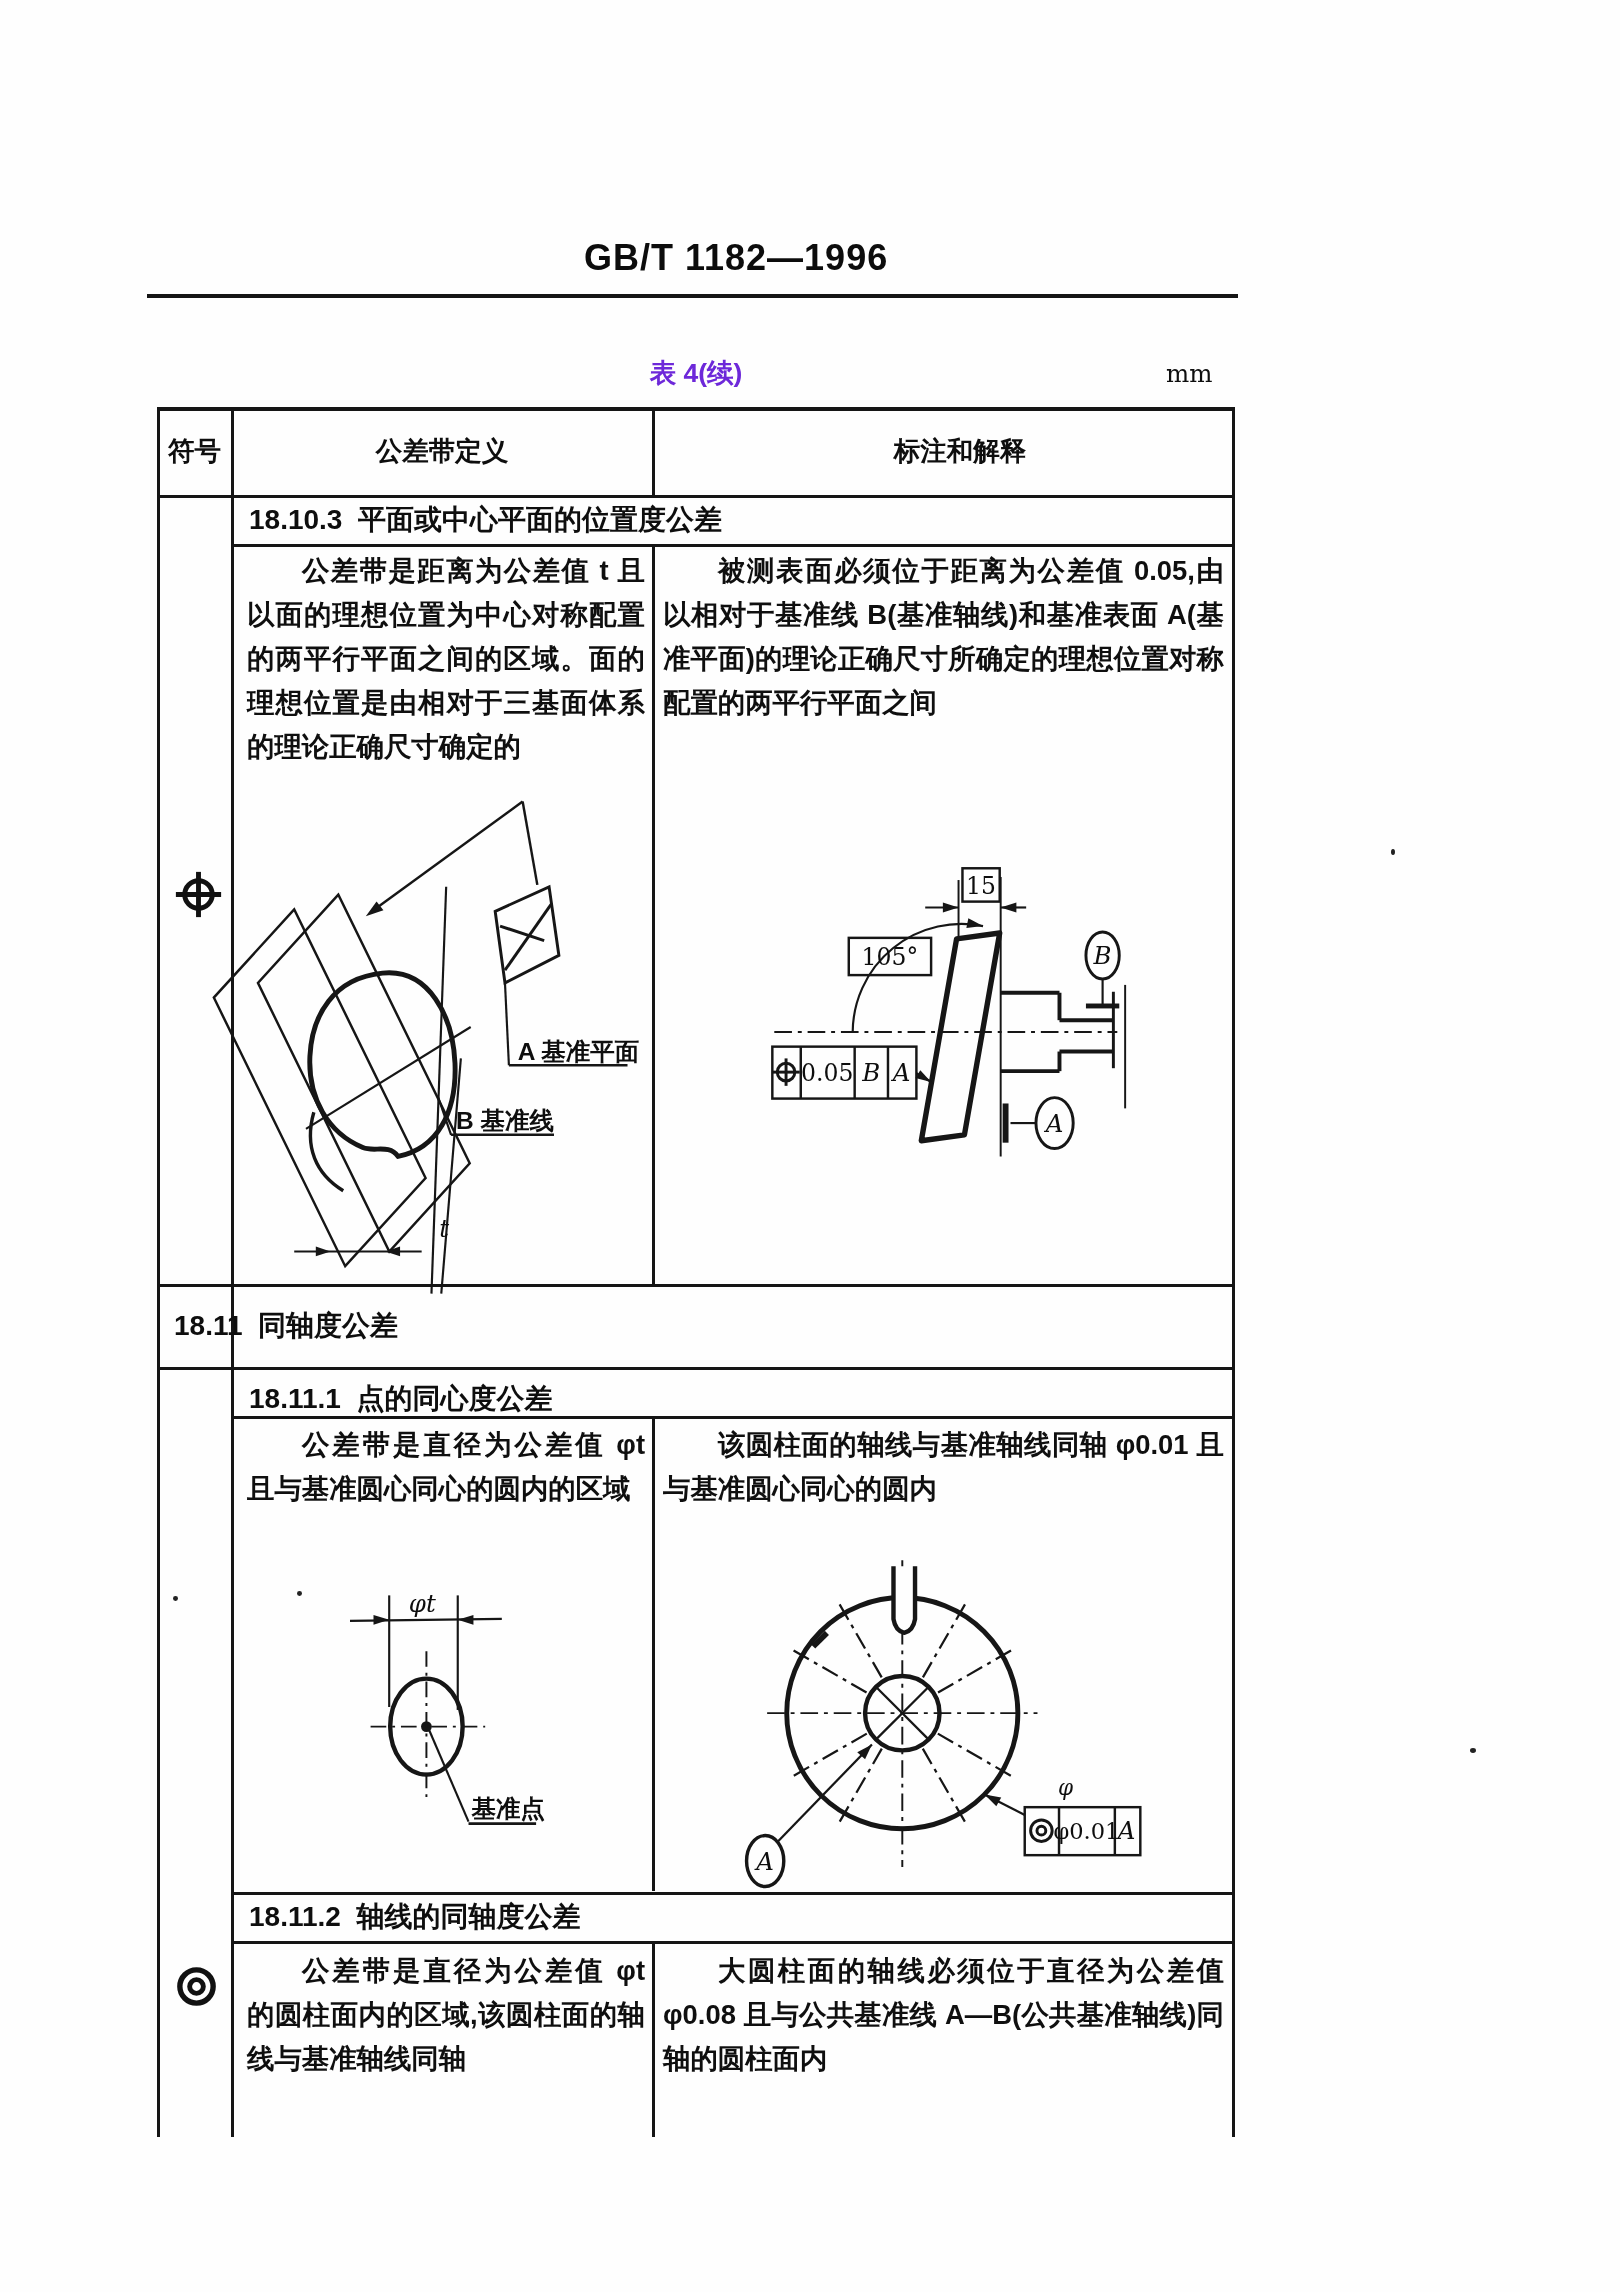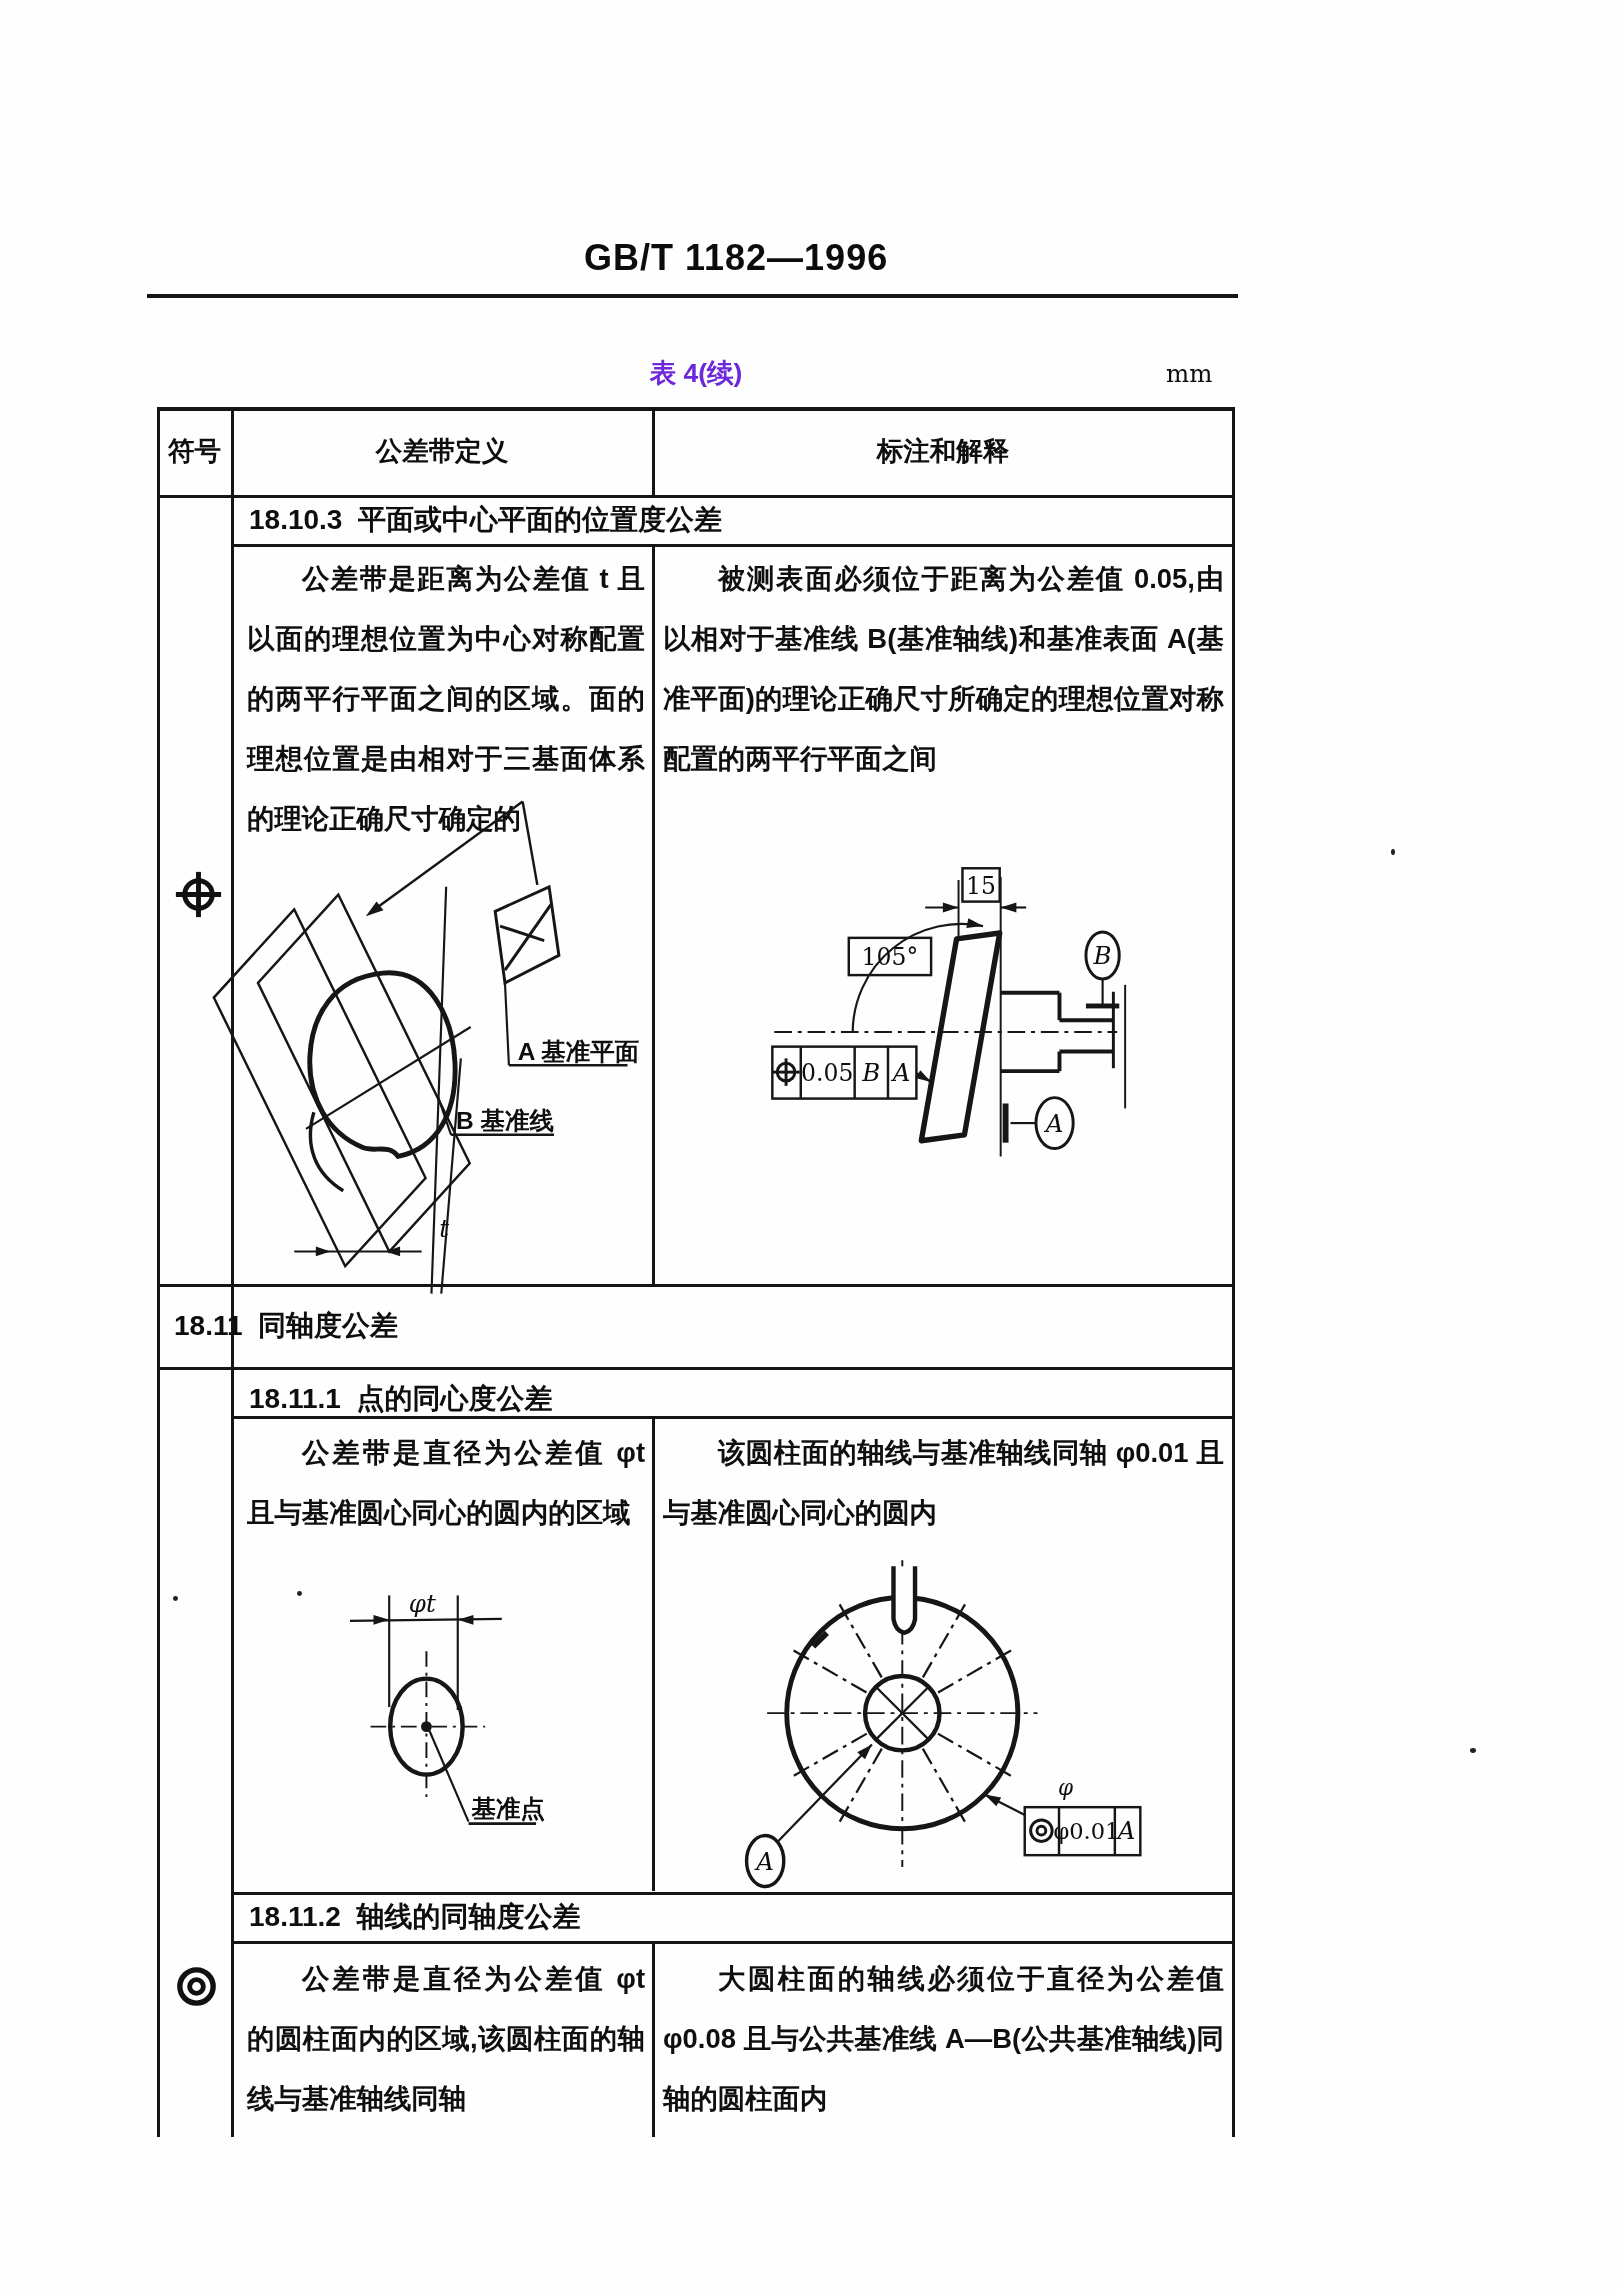--- a/index.html
+++ b/index.html
@@ -4,21 +4,21 @@
 <style>
   html,body{margin:0;padding:0;background:#e8e8e8;}
   #page{position:relative;width:1620px;height:2293px;background:#fefefe;overflow:hidden;
         font-family:"Liberation Sans",sans-serif;color:#111;}
   .hl,.vl{position:absolute;background:#151515;}
   .cell{position:absolute;}
   .center{display:flex;align-items:center;justify-content:center;}
   .vcenter{display:flex;align-items:center;}
   .colhdr{font-size:26.5px;font-weight:700;color:#0e0e0e;}
   .hdg{font-size:28px;font-weight:700;color:#0e0e0e;white-space:pre;}
-  .cjk{font-size:27.4px;line-height:60px;font-weight:600;text-align:justify;
+  .cjk{font-size:27.4px;line-height:44px;font-weight:600;text-align:justify;
        text-indent:55px;color:#0f0f0f;}
   .title{font-size:26.5px;font-weight:700;color:#6d28d9;}
   .unit{font-size:24.5px;font-family:"DejaVu Serif",serif;color:#0e0e0e;}
   .stdno{font-size:36px;font-weight:700;letter-spacing:1px;color:#0c0c0c;
          font-family:"Liberation Sans",sans-serif;}
   svg{position:absolute;overflow:visible;}
   svg text{fill:#0e0e0e;}
   .lbl{font-family:"Liberation Sans",sans-serif;font-size:25px;font-weight:700;}
   .num{font-family:"DejaVu Serif",serif;font-size:24px;}
   .it{font-family:"DejaVu Serif",serif;font-style:italic;font-size:25px;}
@@ -47,21 +47,21 @@
   <div class="vl" style="left:157px;top:407px;width:2.9px;height:1730px;"></div>
   <div class="vl" style="left:231px;top:407px;width:2.9px;height:1730px;"></div>
   <div class="vl" style="left:652px;top:407px;width:2.9px;height:88px;"></div>
   <div class="vl" style="left:652px;top:544px;width:2.9px;height:740px;"></div>
   <div class="vl" style="left:652px;top:1416px;width:2.9px;height:475px;"></div>
   <div class="vl" style="left:652px;top:1941px;width:2.9px;height:196px;"></div>
   <div class="vl" style="left:1232px;top:407px;width:2.9px;height:1730px;"></div>
 
   <div class="cell colhdr center" style="left:157px;top:407px;width:75px;height:88px;">符号</div>
   <div class="cell colhdr center" style="left:232px;top:407px;width:420px;height:88px;">公差带定义</div>
-  <div class="cell colhdr center" style="left:653px;top:407px;width:580px;height:88px;">标注和解释</div>
+  <div class="cell colhdr center" style="left:670px;top:407px;width:580px;height:88px;">标注和解释</div>
 
   <div class="cell hdg vcenter" style="left:249px;top:495px;width:980px;height:49px;">18.10.3  平面或中心平面的位置度公差</div>
 
   <svg style="left:169px;top:863px;" width="59" height="63" viewBox="0 0 60 64">
     <g stroke="#111" stroke-width="5" fill="none">
       <circle cx="30" cy="32" r="14"></circle>
       <line x1="30" y1="9" x2="30" y2="55"></line>
       <line x1="7" y1="32" x2="53" y2="32"></line>
     </g>
   </svg>

